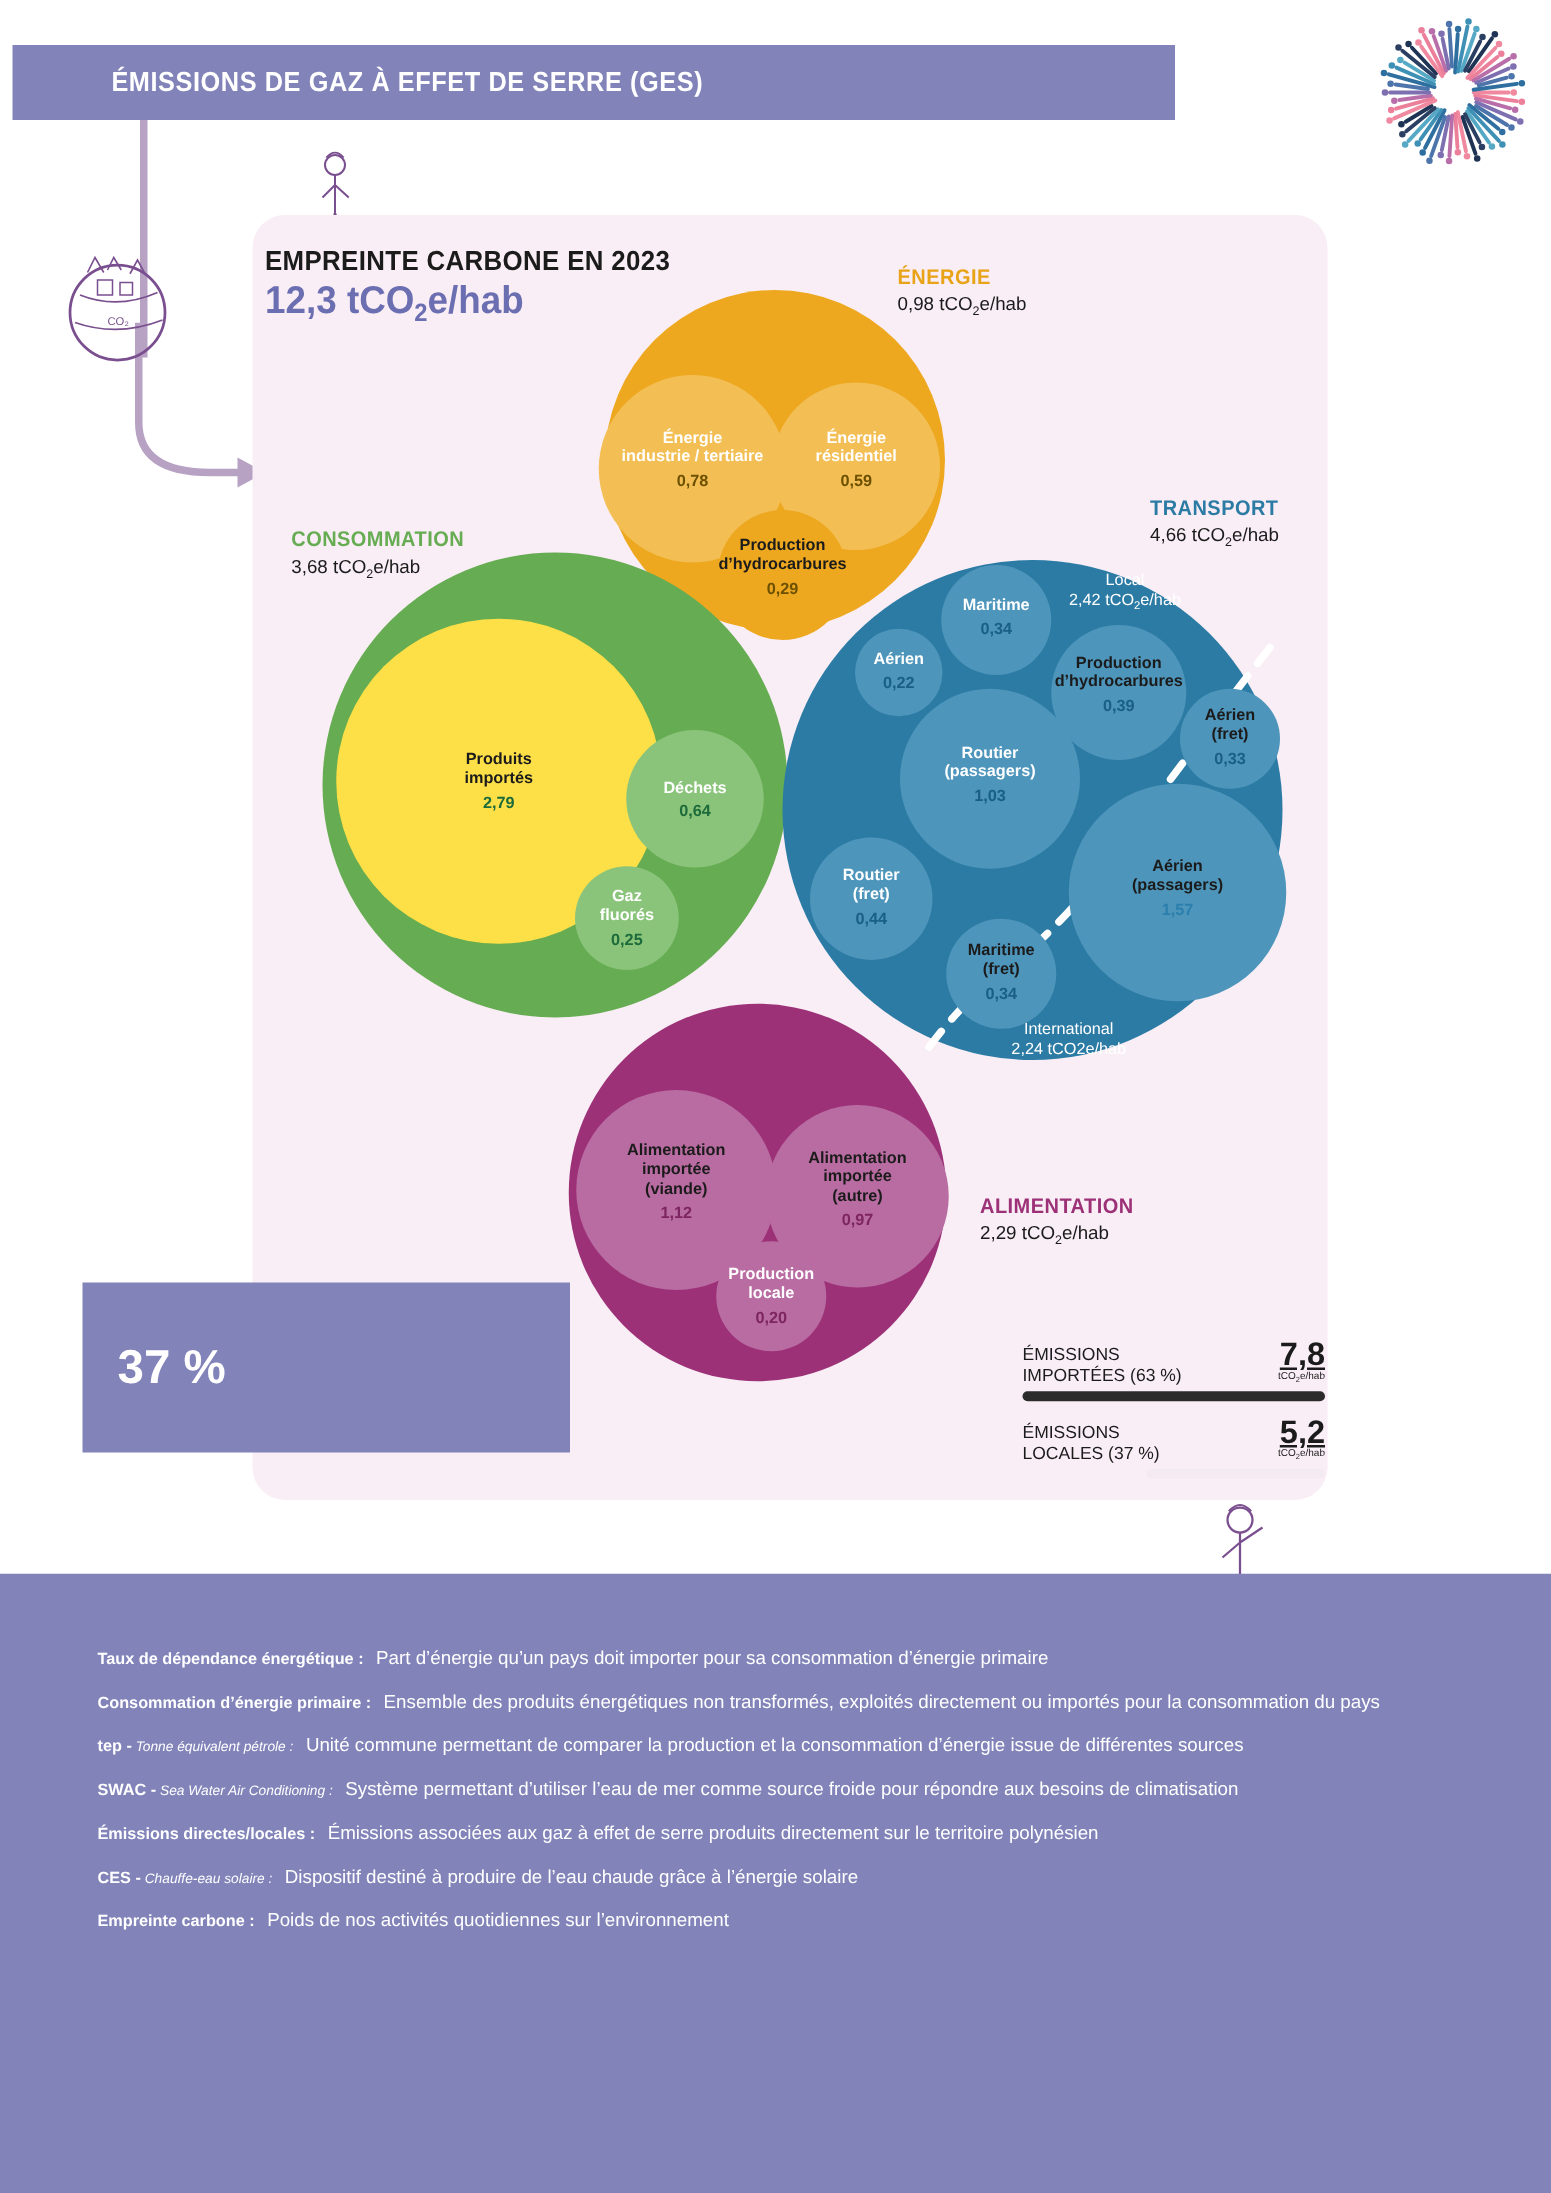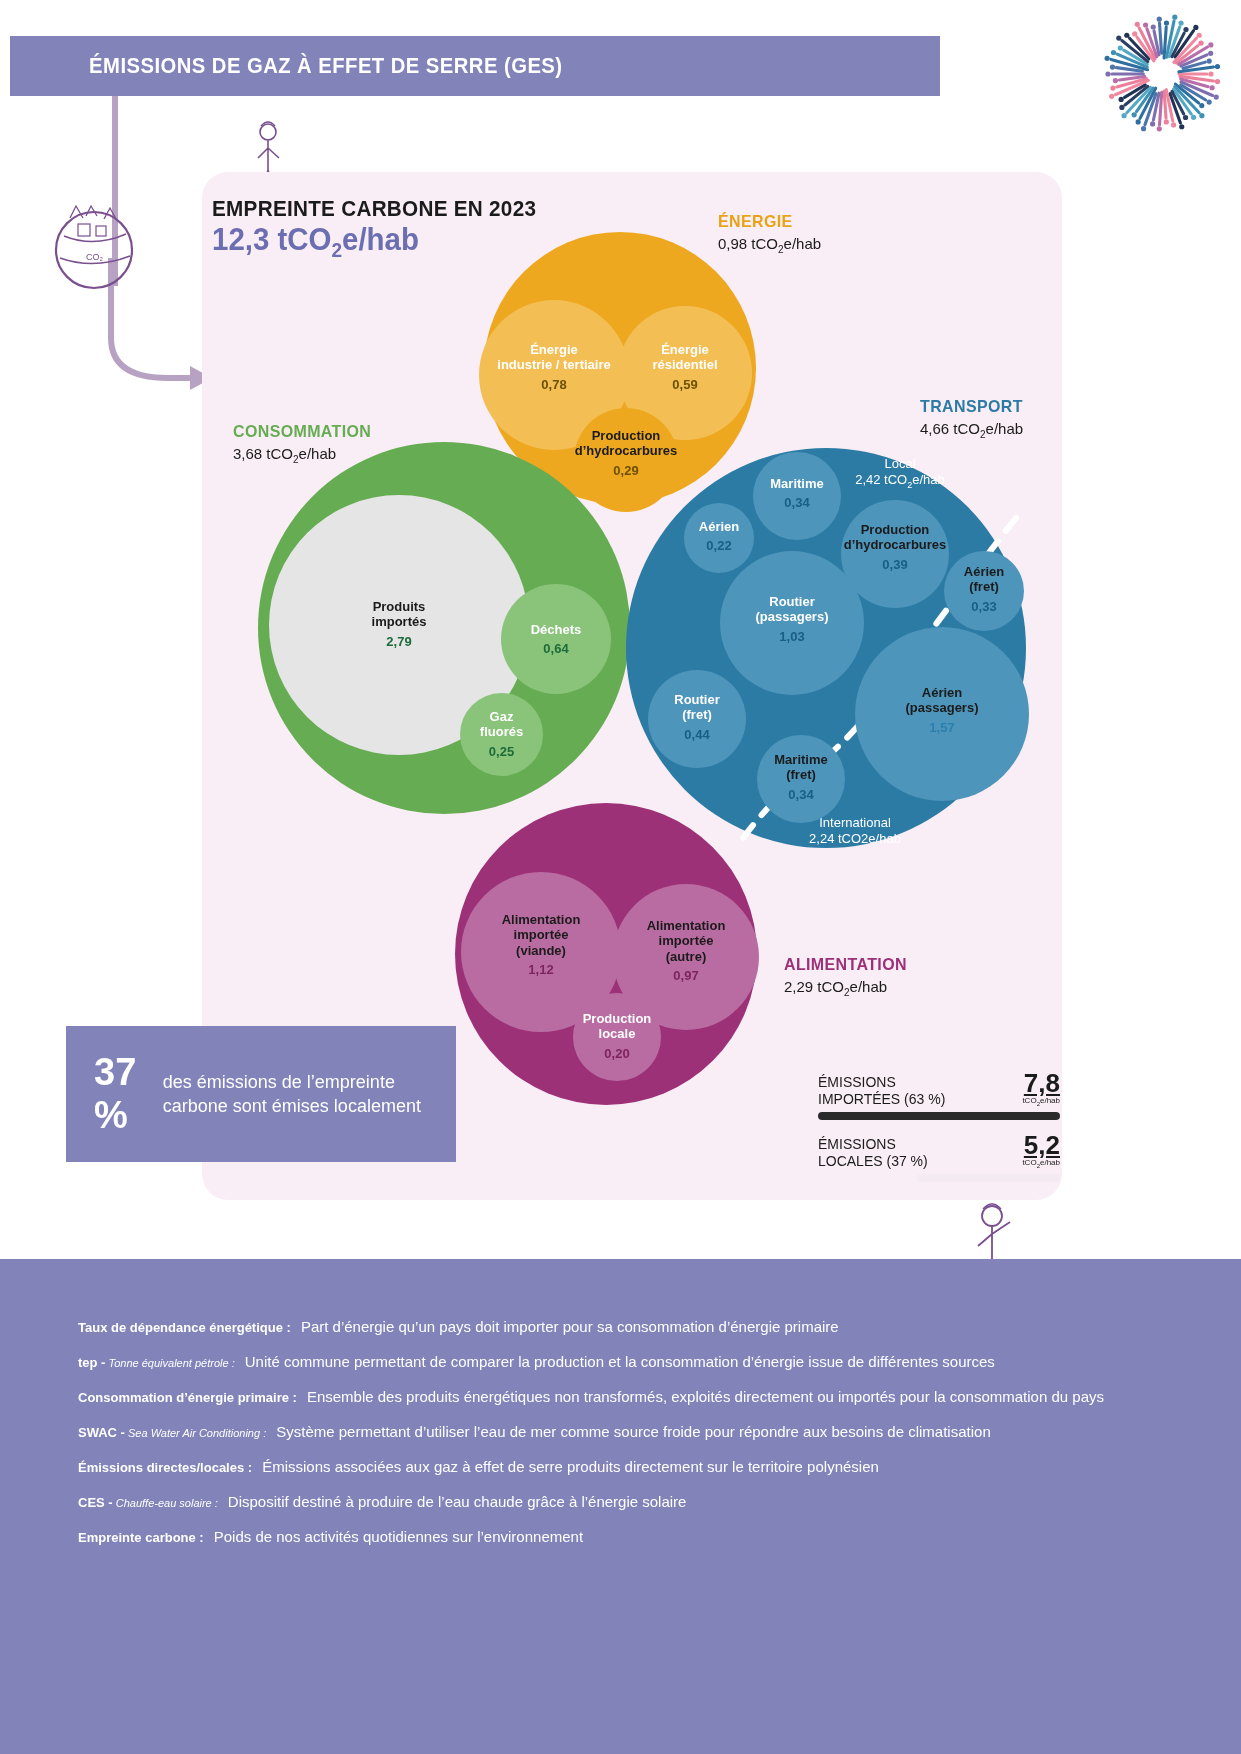--- a/index.html
+++ b/index.html
@@ -81,21 +81,21 @@
   .bl-val   { font-size: 13px; font-weight: bold; margin-top: 4px; }
 
   
   #b-energie-outer { left: 484px; top: 232px; width: 272px; height: 272px; background: #eda820; }
   #b-en-ind  { left: 479px; top: 300px; width: 150px; height: 150px; background: #f3bf55; }
   #b-en-res  { left: 618px; top: 306px; width: 134px; height: 134px; background: #f3bf55; }
   #b-en-prod { left: 574px; top: 408px; width: 104px; height: 104px; background: #eda820; }
 
   
   #b-conso-outer { left: 258px; top: 442px; width: 372px; height: 372px; background: #66ac52; }
-  #b-co-prod { left: 269px; top: 495px; width: 260px; height: 260px; background: #e5e5e5; }
+  #b-co-prod { left: 269px; top: 495px; width: 260px; height: 260px; background: #fde047; }
   #b-co-dech { left: 501px; top: 584px; width: 110px; height: 110px; background: #8ac47a; }
   #b-co-gaz  { left: 460px; top: 693px; width: 83px; height: 83px; background: #8ac47a; }
 
   
   #b-transp-outer { left: 626px; top: 448px; width: 400px; height: 400px; background: #2c7ba5; }
   #b-tr-aerien   { left: 684px; top: 503px; width: 70px; height: 70px; background: #4d95bb; }
   #b-tr-maritime { left: 753px; top: 452px; width: 88px; height: 88px; background: #4d95bb; }
   #b-tr-prodhyd  { left: 841px; top: 500px; width: 108px; height: 108px; background: #4d95bb; }
   #b-tr-routpas  { left: 720px; top: 551px; width: 144px; height: 144px; background: #4d95bb; }
   #b-tr-aerfret  { left: 944px; top: 551px; width: 80px; height: 80px; background: #4d95bb; }
@@ -455,21 +455,20 @@
   <div class="bubble" id="b-al-loc">
     <div class="blabel" style="top:18px;color:#fff;">
       <div class="bl-title">Production</div>
       <div class="bl-title">locale</div>
       <div class="bl-val" style="color:#7d2560;">0,20</div>
     </div>
   </div>
 
   <div class="pct-box">
     <div class="pct-num">37 %</div>
-    <div class="pct-txt">des émissions de l’empreinte carbone sont émises localement</div>
   </div>
 
   <div class="em-block" id="em-imported">
     <div class="em-row">
       <div class="em-lab">
         <div>ÉMISSIONS</div>
         <div>IMPORTÉES (63 %)</div>
       </div>
       <div class="em-right">
         <div class="em-num">7,8</div>
@@ -493,28 +492,28 @@
     <div class="em-bar"></div>
   </div>
 
   <div class="footer"></div>
   <div class="gloss" id="glossary-list">
       <div class="gline">
         <div class="gterm">Taux de dépendance énergétique :</div>
         <div class="gdef">Part d’énergie qu’un pays doit importer pour sa consommation d’énergie primaire</div>
       </div>
       <div class="gline">
+        <div class="gterm">Consommation d’énergie primaire :</div>
+        <div class="gdef">Ensemble des produits énergétiques non transformés, exploités directement ou importés pour la consommation du pays</div>
+      </div>
+      <div class="gline">
         <div class="gterm">tep -<i> Tonne équivalent pétrole :</i></div>
         <div class="gdef">Unité commune permettant de comparer la production et la consommation d’énergie issue de différentes sources</div>
       </div>
       <div class="gline">
-        <div class="gterm">Consommation d’énergie primaire :</div>
-        <div class="gdef">Ensemble des produits énergétiques non transformés, exploités directement ou importés pour la consommation du pays</div>
-      </div>
-      <div class="gline">
         <div class="gterm">SWAC -<i> Sea Water Air Conditioning :</i></div>
         <div class="gdef">Système permettant d’utiliser l’eau de mer comme source froide pour répondre aux besoins de climatisation</div>
       </div>
       <div class="gline">
         <div class="gterm">Émissions directes/locales :</div>
         <div class="gdef">Émissions associées aux gaz à effet de serre produits directement sur le territoire polynésien</div>
       </div>
       <div class="gline">
         <div class="gterm">CES -<i> Chauffe-eau solaire :</i></div>
         <div class="gdef">Dispositif destiné à produire de l’eau chaude grâce à l’énergie solaire</div>

